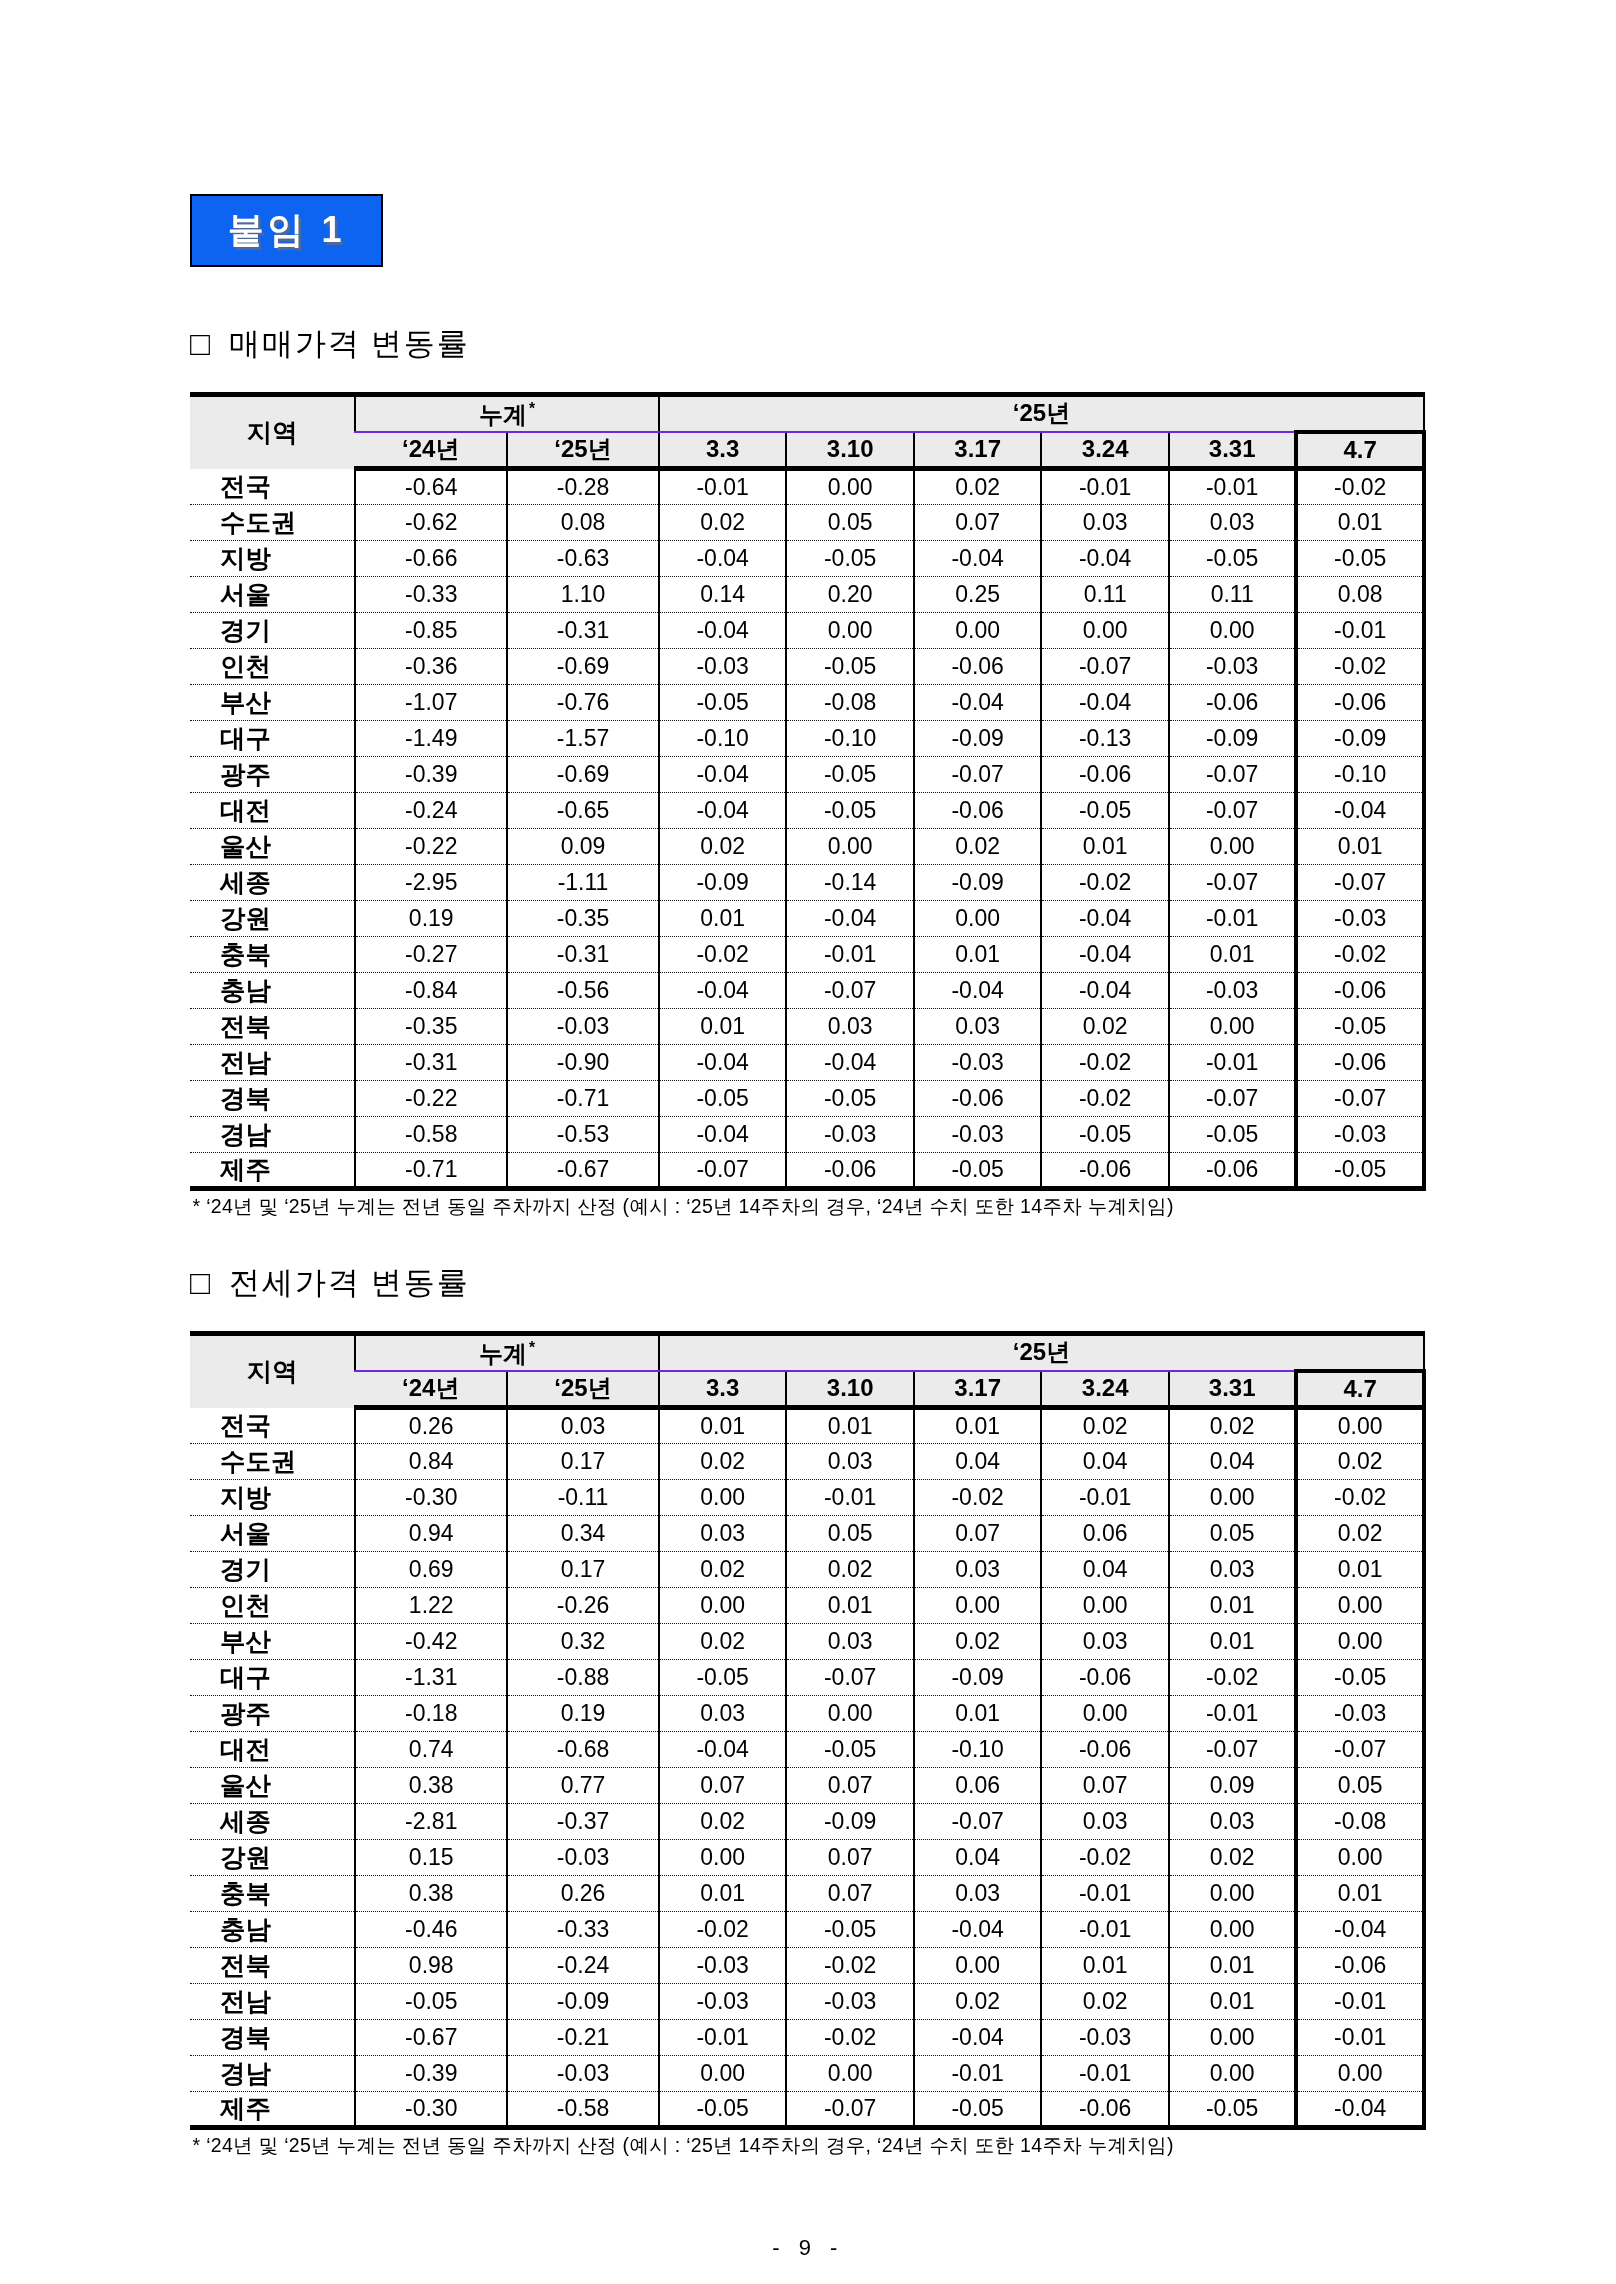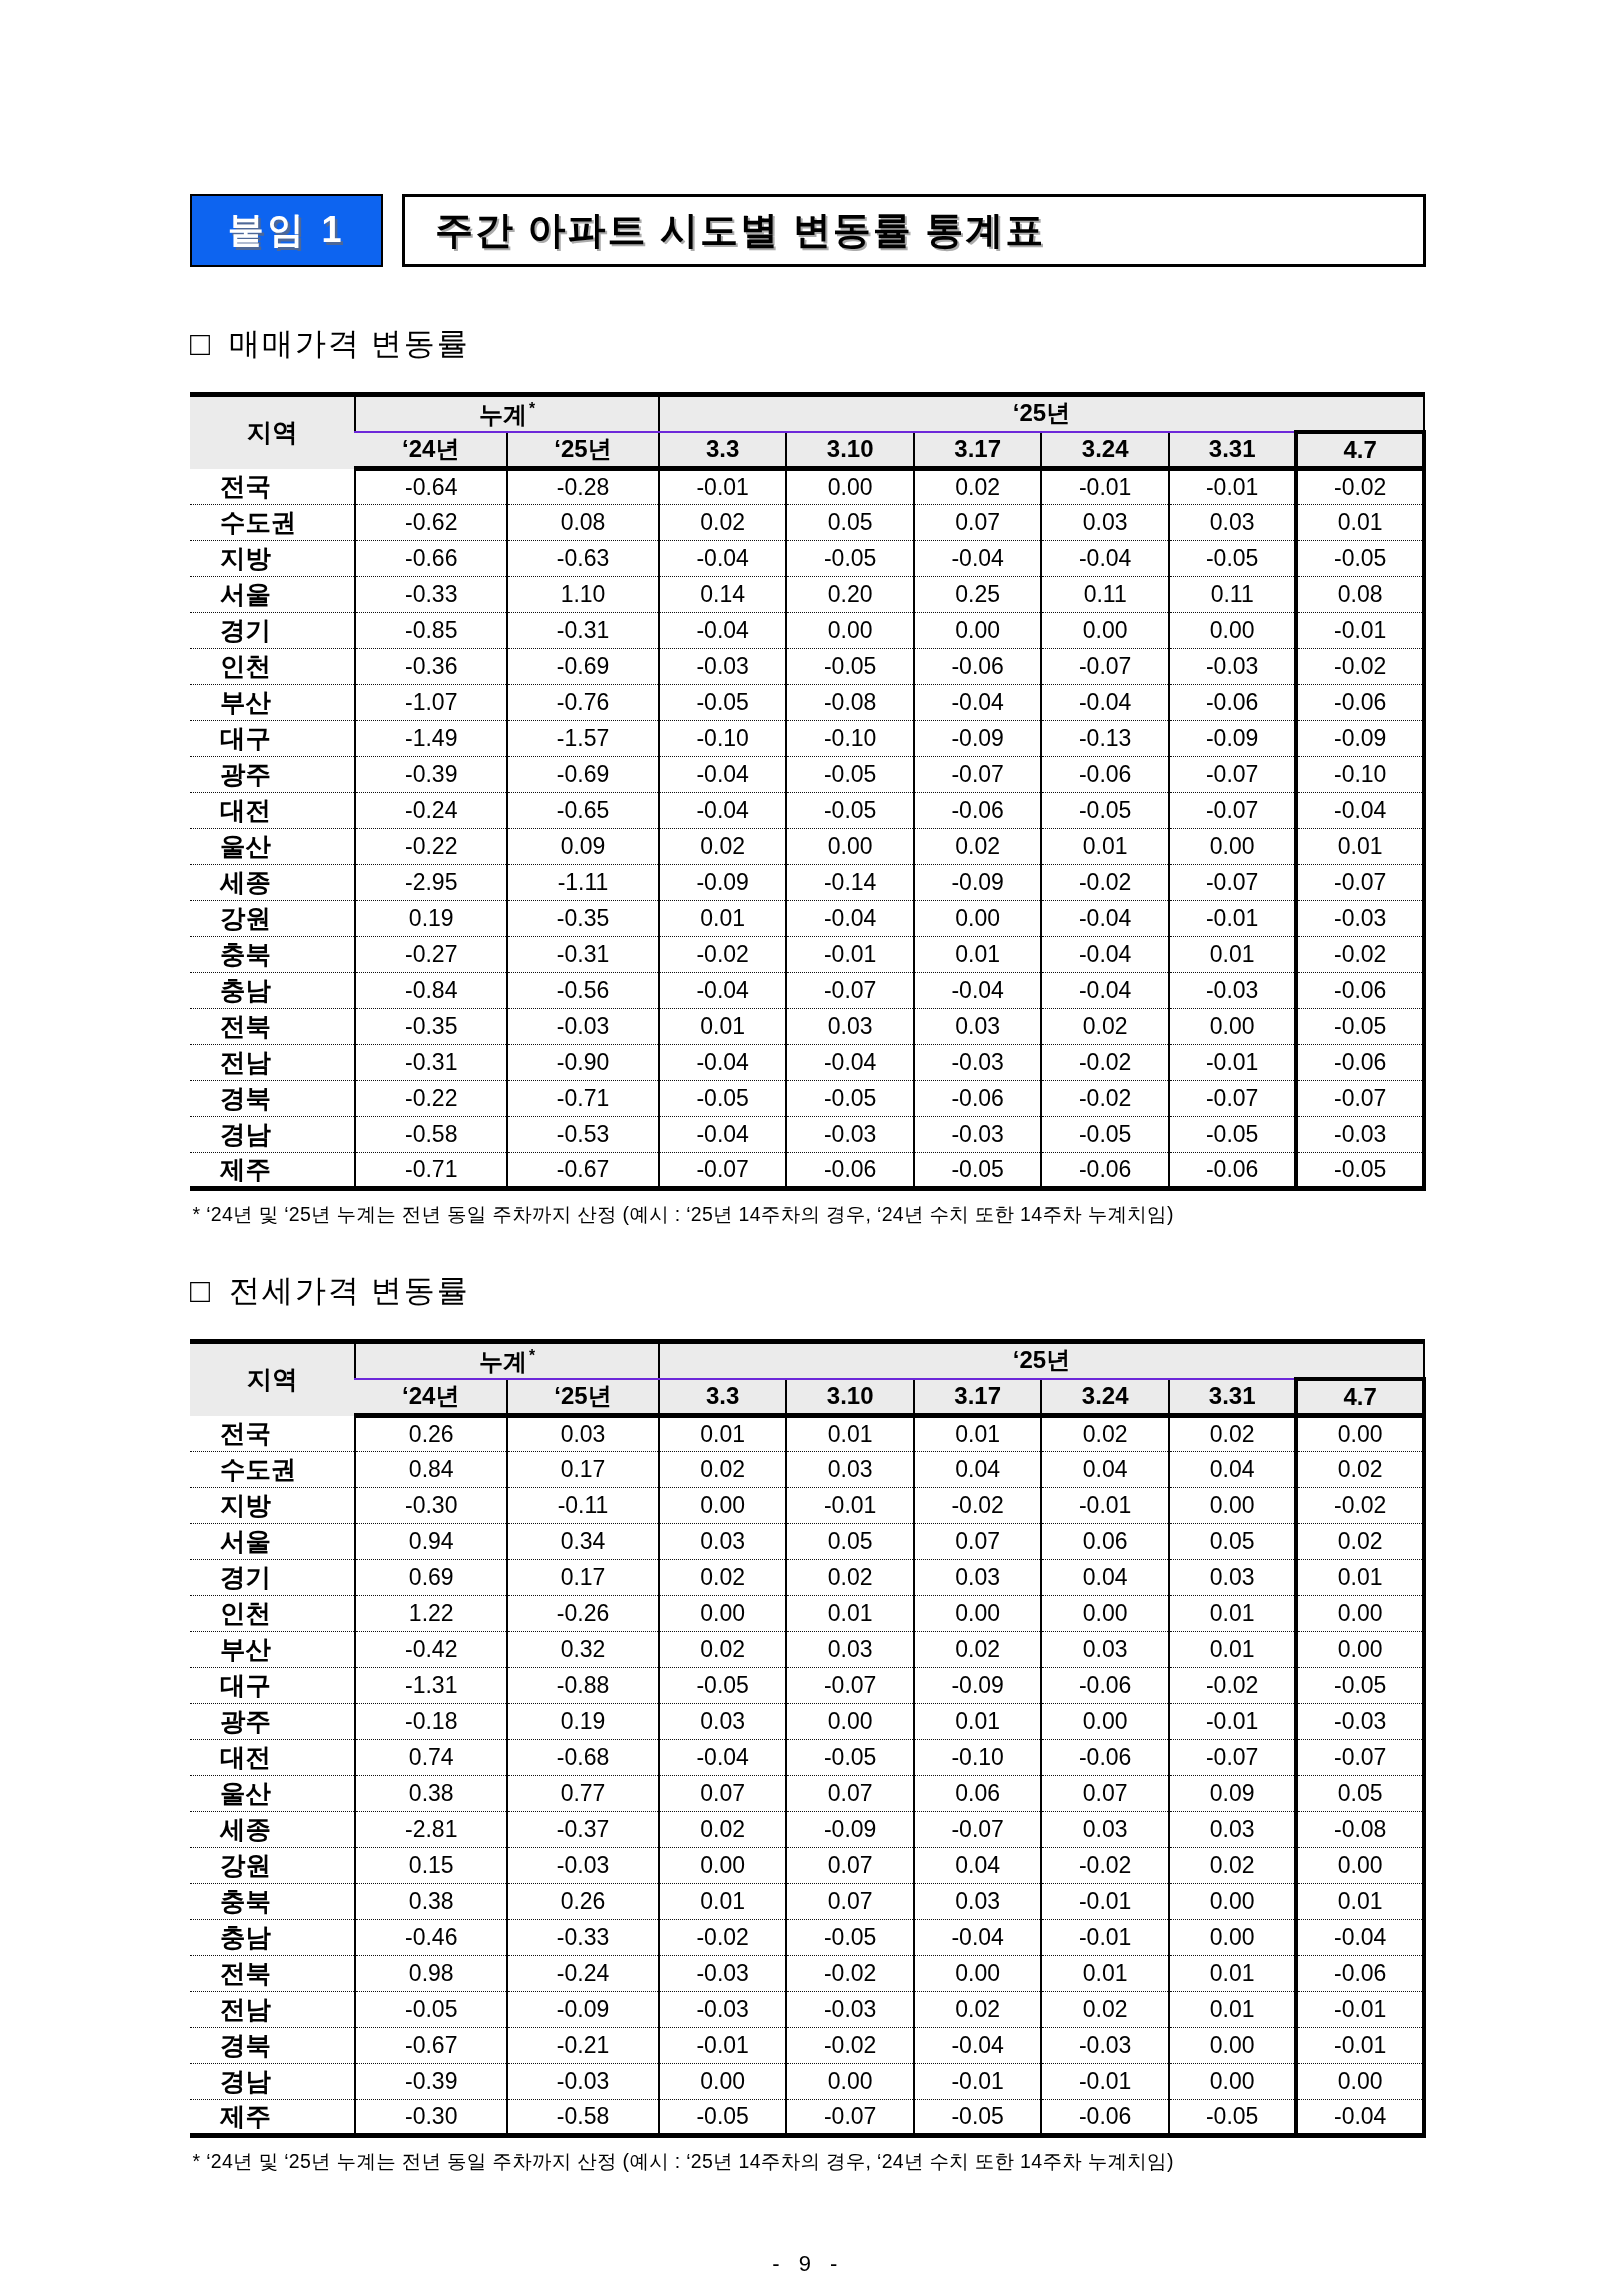--- a/index.html
+++ b/index.html
@@ -79,40 +79,37 @@
   tbody td {
     font-size:23px; text-align:center;
     border-left:2px solid #000;
   }
   tbody td.wk-last { border-left:4.6px solid #000; border-right:4.6px solid #000; }
   tbody tr:not(:first-child) th,
   tbody tr:not(:first-child) td { border-top:1.3px dotted #111; }
 
   
   .footnote {
-    margin-top:10px; padding-left:2.6px;
+    margin-top:2px; padding-left:2.6px;
     font-size:19.5px; letter-spacing:0.3px; color:#000;
   }
   .page-num {
     margin-top:76px; text-align:center;
     font-size:22px; letter-spacing:6.5px;
   }
 </style>
 </head>
 <body>
 
 <div class="doc">
   <div class="content">
 
     <div class="title-row">
       <div class="badge">
         <span>붙임 1</span>
-      </div>
-      <div class="title-box">
-        <span>주간 아파트 시도별 변동률 통계표</span>
       </div>
     </div>
 
     <div class="section-heading">
       <span class="bullet">□</span>
       <span>매매가격 변동률</span>
     </div>
 
     <table class="stat">
       <colgroup>

